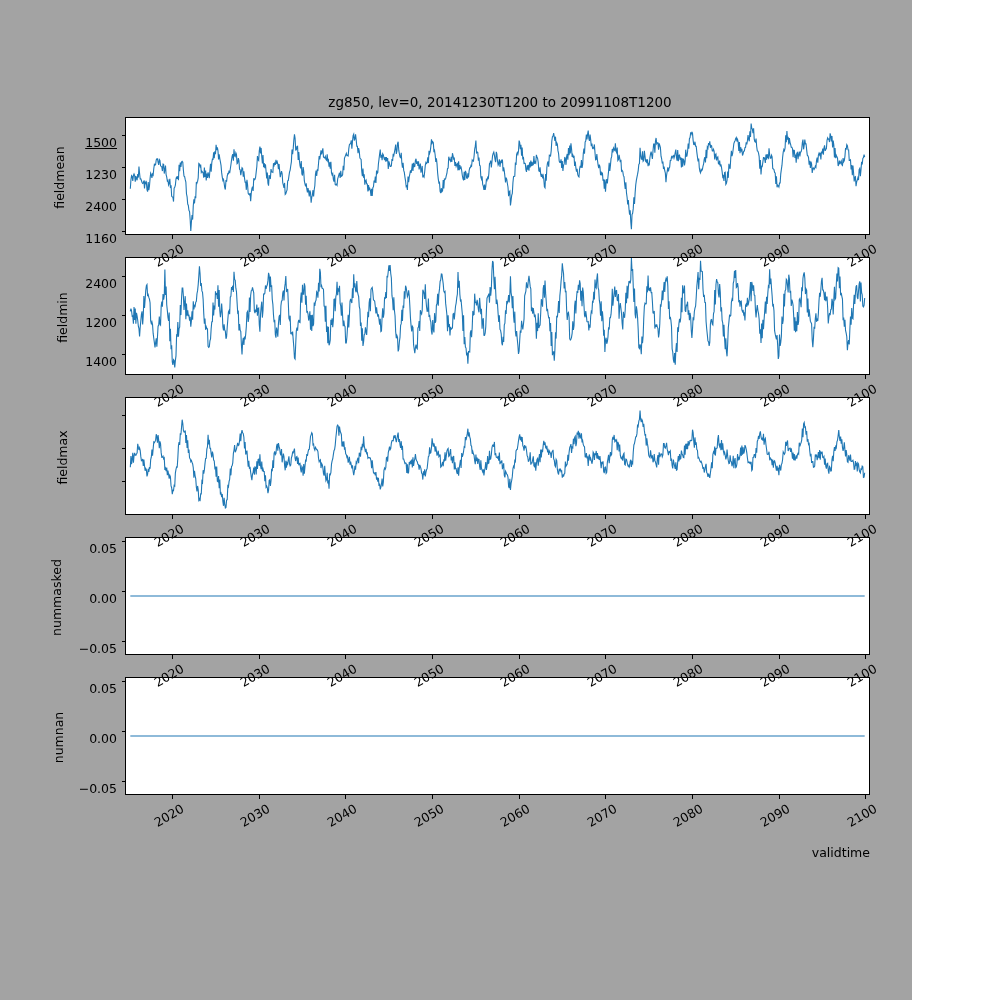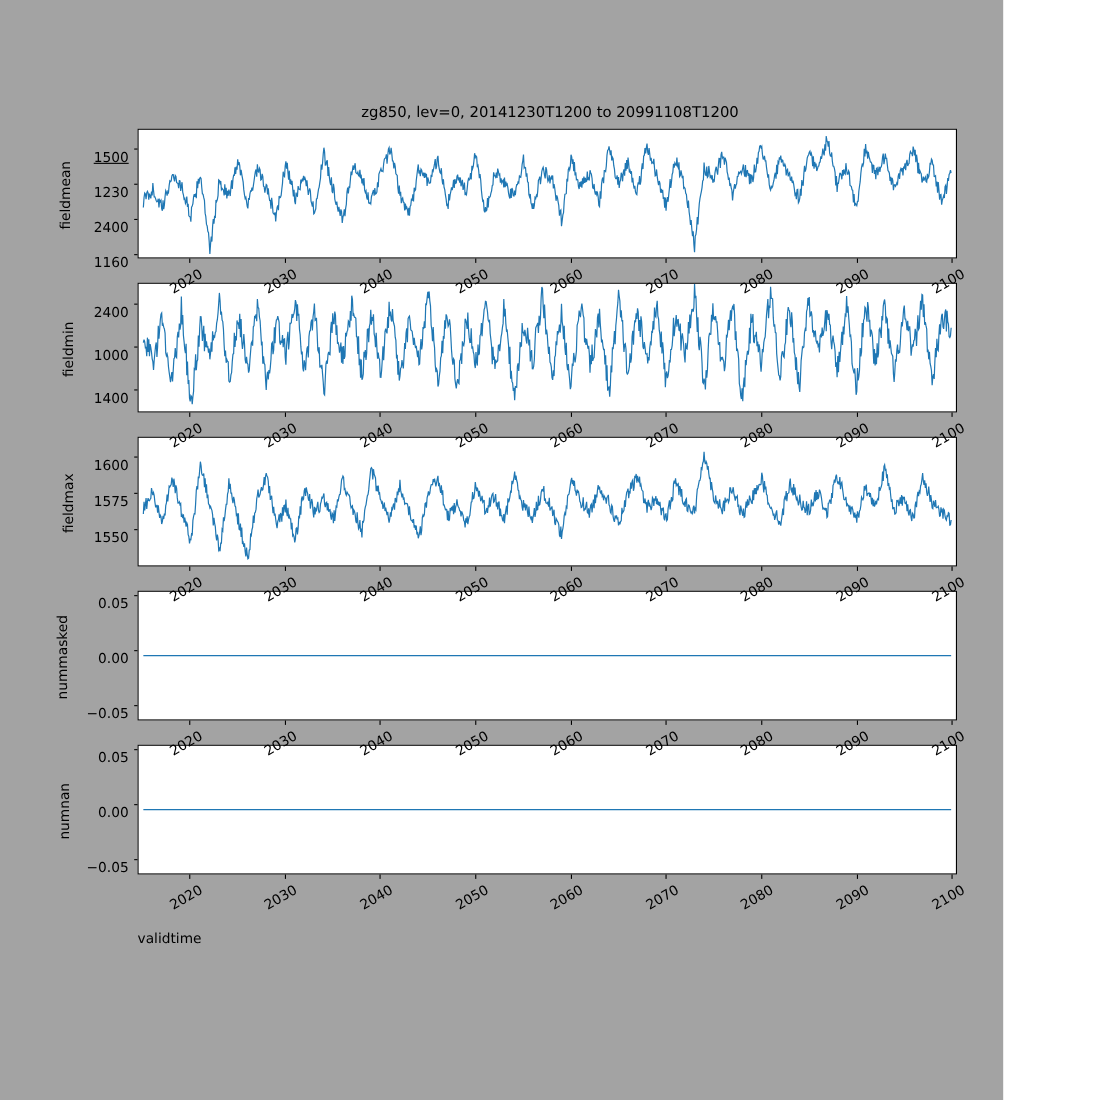--- a/index.html
+++ b/index.html
@@ -76,21 +76,21 @@
     font-size: 12.5px;
     color: #000000;
     white-space: nowrap;
     transform-origin: right top;
     transform: rotate(-30deg);
   }
   .xlabel {
     position: absolute;
     left: 125px;
     width: 745px;
-    text-align: left;
+    text-align: right;
     font-size: 12.5px;
     color: #000000;
   }
 </style>
 </head>
 <body>
 
 <div id="figure">
 
   <div class="fig-title">zg850, lev=0, 20141230T1200 to 20991108T1200</div>
@@ -108,34 +108,29 @@
   </div>
   <div class="ylabel" style="left:-1px; top:170px; width:120px;">fieldmean</div>
 
   <div class="panel" id="panel1" style="top:257px; height:118px;">
     <svg class="plotsvg" viewBox="0 0 745 118" preserveAspectRatio="none">
       <polyline id="line1" fill="none" stroke="#1f77b4" stroke-width="1.1" vector-effect="non-scaling-stroke" points="4.33,54.36 4.95,51.56 5.57,53.75 6.19,59.19 6.81,58.91 7.43,66.88 8.04,49.80 8.66,62.95 9.28,51.35 9.90,66.87 10.52,55.70 11.14,59.07 11.76,63.35 12.38,69.39 12.99,71.85 13.61,79.76 14.23,70.52 14.85,64.00 15.47,57.29 16.09,54.23 16.71,67.63 17.33,58.24 17.94,38.74 18.56,50.83 19.18,42.19 19.80,33.21 20.42,28.16 21.04,27.07 21.66,38.78 22.28,37.40 22.89,40.08 23.51,41.79 24.13,45.53 24.75,63.99 25.37,66.71 25.99,64.94 26.61,67.72 27.23,76.73 27.84,81.62 28.46,86.16 29.08,91.01 29.70,85.93 30.32,81.69 30.94,90.26 31.56,80.18 32.18,69.25 32.79,68.57 33.41,59.46 34.03,67.28 34.65,68.22 35.27,49.16 35.89,44.34 36.51,49.64 37.13,36.67 37.75,42.51 38.36,38.39 38.98,11.76 39.60,37.69 40.22,28.96 40.84,47.58 41.46,53.53 42.08,60.57 42.70,64.11 43.31,55.55 43.93,84.55 44.55,71.97 45.17,92.70 45.79,88.90 46.41,105.78 47.03,108.79 47.65,103.43 48.26,104.26 48.88,111.27 49.50,104.40 50.12,99.52 50.74,78.55 51.36,79.19 51.98,65.21 52.60,79.99 53.21,71.84 53.83,70.29 54.45,47.86 55.07,58.08 55.69,40.89 56.31,30.51 56.93,30.58 57.55,38.76 58.16,52.78 58.78,45.53 59.40,38.81 60.02,62.29 60.64,46.27 61.26,58.67 61.88,53.10 62.50,58.58 63.11,58.24 63.73,63.65 64.35,59.90 64.97,69.85 65.59,63.73 66.21,54.13 66.83,62.80 67.45,43.95 68.06,52.40 68.68,48.48 69.30,49.27 69.92,45.03 70.54,44.14 71.16,36.36 71.78,33.21 72.40,27.06 73.01,18.39 73.63,8.44 74.25,15.73 74.87,28.53 75.49,25.58 76.11,33.47 76.73,34.94 77.35,42.28 77.97,56.60 78.58,66.92 79.20,61.64 79.82,73.06 80.44,69.97 81.06,71.74 81.68,72.13 82.30,89.96 82.92,90.95 83.53,90.33 84.15,84.29 84.77,82.24 85.39,71.95 86.01,65.04 86.63,64.67 87.25,45.27 87.87,58.35 88.48,48.28 89.10,52.44 89.72,33.85 90.34,37.50 90.96,35.65 91.58,41.72 92.20,27.66 92.82,49.50 93.43,32.50 94.05,53.25 94.67,60.29 95.29,55.34 95.91,46.39 96.53,55.57 97.15,70.14 97.77,73.72 98.38,67.54 99.00,73.35 99.62,74.36 100.24,82.11 100.86,80.16 101.48,70.50 102.10,62.63 102.72,54.92 103.33,53.59 103.95,57.20 104.57,39.73 105.19,38.86 105.81,29.49 106.43,30.84 107.05,28.22 107.67,34.53 108.28,14.03 108.90,21.92 109.52,22.61 110.14,30.69 110.76,34.14 111.38,45.13 112.00,55.77 112.62,54.75 113.24,73.82 113.85,67.14 114.47,73.64 115.09,74.69 115.71,88.31 116.33,98.21 116.95,85.51 117.57,81.28 118.19,88.46 118.80,79.79 119.42,82.85 120.04,77.48 120.66,69.74 121.28,55.48 121.90,54.39 122.52,65.02 123.14,61.10 123.75,40.21 124.37,54.99 124.99,38.19 125.61,33.32 126.23,33.04 126.85,29.85 127.47,32.65 128.09,35.48 128.70,53.88 129.32,56.16 129.94,52.46 130.56,54.71 131.18,47.40 131.80,58.73 132.42,51.37 133.04,50.91 133.65,67.78 134.27,74.91 134.89,57.33 135.51,49.87 136.13,44.40 136.75,60.62 137.37,53.29 137.99,36.57 138.60,36.81 139.22,35.82 139.84,27.91 140.46,31.40 141.08,28.88 141.70,27.20 142.32,23.05 142.94,15.03 143.55,17.57 144.17,34.43 144.79,18.84 145.41,29.37 146.03,27.75 146.65,42.08 147.27,47.13 147.89,57.91 148.50,65.36 149.12,62.72 149.74,78.01 150.36,81.03 150.98,70.72 151.60,74.20 152.22,79.99 152.84,67.09 153.46,59.94 154.07,57.84 154.69,68.11 155.31,48.86 155.93,43.68 156.55,43.46 157.17,35.59 157.79,33.10 158.41,43.09 159.02,30.46 159.64,25.83 160.26,18.31 160.88,33.94 161.50,33.48 162.12,31.47 162.74,45.54 163.36,61.38 163.97,63.00 164.59,58.64 165.21,76.61 165.83,76.08 166.45,77.45 167.07,74.91 167.69,83.31 168.31,91.11 168.92,101.71 169.54,102.71 170.16,87.84 170.78,74.18 171.40,70.92 172.02,73.98 172.64,65.44 173.26,62.91 173.87,65.30 174.49,65.66 175.11,41.49 175.73,35.09 176.35,45.55 176.97,27.24 177.59,36.84 178.21,36.80 178.82,25.71 179.44,28.85 180.06,47.41 180.68,38.36 181.30,54.86 181.92,54.48 182.54,57.00 183.16,63.64 183.77,60.34 184.39,54.24 185.01,73.04 185.63,58.07 186.25,74.16 186.87,57.65 187.49,69.41 188.11,67.03 188.73,45.32 189.34,48.76 189.96,44.26 190.58,42.85 191.20,34.30 191.82,35.34 192.44,40.29 193.06,25.13 193.68,34.06 194.29,11.01 194.91,14.45 195.53,29.82 196.15,28.32 196.77,30.97 197.39,31.00 198.01,31.87 198.63,48.91 199.24,49.11 199.86,64.82 200.48,48.60 201.10,75.33 201.72,69.34 202.34,86.75 202.96,69.94 203.58,88.68 204.19,87.18 204.81,83.33 205.43,62.84 206.05,68.01 206.67,61.28 207.29,70.47 207.91,63.88 208.53,42.11 209.14,41.80 209.76,54.09 210.38,39.57 211.00,36.66 211.62,24.11 212.24,37.90 212.86,30.85 213.48,34.23 214.09,28.28 214.71,46.24 215.33,48.97 215.95,58.61 216.57,45.20 217.19,58.79 217.81,69.29 218.43,63.52 219.04,68.64 219.66,69.82 220.28,86.37 220.90,86.42 221.52,80.11 222.14,70.25 222.76,57.85 223.38,70.73 224.00,58.61 224.61,44.22 225.23,41.50 225.85,44.17 226.47,45.85 227.09,30.72 227.71,40.77 228.33,16.62 228.95,29.88 229.56,25.75 230.18,33.07 230.80,34.84 231.42,23.45 232.04,34.02 232.66,36.95 233.28,39.28 233.90,49.41 234.51,52.07 235.13,69.13 235.75,65.58 236.37,84.12 236.99,71.50 237.61,89.49 238.23,85.32 238.85,78.09 239.46,77.27 240.08,70.55 240.70,74.82 241.32,78.26 241.94,67.24 242.56,54.73 243.18,60.33 243.80,45.53 244.41,41.09 245.03,54.05 245.65,32.17 246.27,30.84 246.89,29.97 247.51,35.03 248.13,42.65 248.75,43.13 249.36,44.02 249.98,49.35 250.60,56.49 251.22,50.05 251.84,55.78 252.46,59.55 253.08,57.26 253.70,62.66 254.31,67.88 254.93,61.73 255.55,74.80 256.17,74.17 256.79,60.31 257.41,51.11 258.03,60.65 258.65,56.42 259.26,39.97 259.88,41.73 260.50,34.67 261.12,40.76 261.74,18.79 262.36,19.02 262.98,13.42 263.60,7.41 264.22,13.29 264.83,7.06 265.45,15.75 266.07,20.36 266.69,38.30 267.31,42.59 267.93,53.02 268.55,39.91 269.17,53.39 269.78,59.02 270.40,75.07 271.02,81.65 271.64,78.87 272.26,80.71 272.88,95.03 273.50,92.88 274.12,85.16 274.73,80.72 275.35,68.54 275.97,66.77 276.59,52.66 277.21,64.18 277.83,48.33 278.45,50.86 279.07,33.82 279.68,41.51 280.30,28.27 280.92,30.03 281.54,34.16 282.16,39.38 282.78,37.84 283.40,32.75 284.02,38.08 284.63,49.22 285.25,61.38 285.87,69.30 286.49,74.68 287.11,69.38 287.73,70.55 288.35,88.15 288.97,92.80 289.58,96.80 290.20,91.24 290.82,88.11 291.44,91.57 292.06,92.33 292.68,71.19 293.30,70.20 293.92,64.24 294.53,74.19 295.15,53.14 295.77,56.05 296.39,57.11 297.01,53.05 297.63,32.29 298.25,33.93 298.87,36.42 299.49,41.74 300.10,26.62 300.72,41.88 301.34,49.57 301.96,54.24 302.58,54.05 303.20,41.18 303.82,59.96 304.44,57.90 305.05,62.90 305.67,65.27 306.29,74.66 306.91,77.90 307.53,63.11 308.15,72.46 308.77,75.64 309.39,56.10 310.00,65.99 310.62,64.34 311.24,47.87 311.86,46.58 312.48,36.35 313.10,48.47 313.72,36.53 314.34,31.43 314.95,23.89 315.57,22.19 316.19,16.31 316.81,16.52 317.43,21.50 318.05,26.04 318.67,33.65 319.29,34.99 319.90,34.15 320.52,46.18 321.14,51.59 321.76,57.79 322.38,74.49 323.00,58.27 323.62,70.27 324.24,67.27 324.85,78.68 325.47,70.09 326.09,72.54 326.71,71.95 327.33,71.10 327.95,57.06 328.57,56.53 329.19,62.40 329.80,55.73 330.42,49.08 331.04,45.83 331.66,40.34 332.28,36.60 332.90,14.15 333.52,30.27 334.14,23.21 334.75,36.85 335.37,43.54 335.99,42.92 336.61,50.06 337.23,56.89 337.85,74.22 338.47,58.23 339.09,87.69 339.71,80.48 340.32,90.53 340.94,91.62 341.56,99.08 342.18,96.13 342.80,107.59 343.42,95.10 344.04,95.29 344.66,95.60 345.27,76.22 345.89,73.51 346.51,80.69 347.13,71.02 347.75,53.86 348.37,58.05 348.99,57.54 349.61,36.26 350.22,45.19 350.84,44.97 351.46,48.34 352.08,42.52 352.70,46.41 353.32,52.36 353.94,55.23 354.56,40.59 355.17,48.80 355.79,57.10 356.41,51.60 357.03,71.90 357.65,63.72 358.27,61.25 358.89,78.55 359.51,78.62 360.12,76.35 360.74,70.04 361.36,53.63 361.98,40.86 362.60,39.32 363.22,38.20 363.84,36.16 364.46,45.46 365.07,29.51 365.69,38.43 366.31,31.45 366.93,12.99 367.55,2.98 368.17,4.56 368.79,20.39 369.41,31.79 370.02,19.14 370.64,32.83 371.26,46.87 371.88,42.27 372.50,46.88 373.12,56.77 373.74,64.96 374.36,58.33 374.98,72.47 375.59,73.59 376.21,77.12 376.83,86.68 377.45,88.81 378.07,80.07 378.69,85.34 379.31,67.89 379.93,66.28 380.54,53.13 381.16,56.83 381.78,43.75 382.40,45.74 383.02,43.86 383.64,37.60 384.26,45.29 384.88,36.90 385.49,18.55 386.11,35.20 386.73,39.22 387.35,51.17 387.97,38.74 388.59,59.02 389.21,65.84 389.83,54.58 390.44,74.74 391.06,79.84 391.68,74.28 392.30,82.31 392.92,88.77 393.54,97.50 394.16,94.83 394.78,83.47 395.39,73.81 396.01,76.06 396.63,63.94 397.25,68.62 397.87,72.71 398.49,67.56 399.11,61.89 399.73,38.41 400.34,36.11 400.96,33.62 401.58,24.77 402.20,29.48 402.82,30.09 403.44,22.79 404.06,18.20 404.68,23.35 405.29,29.16 405.91,31.48 406.53,54.16 407.15,50.08 407.77,56.58 408.39,50.97 409.01,55.69 409.63,60.10 410.25,57.40 410.86,64.66 411.48,82.15 412.10,65.86 412.72,74.36 413.34,56.17 413.96,71.29 414.58,68.95 415.20,68.18 415.81,56.27 416.43,41.89 417.05,44.89 417.67,49.62 418.29,31.18 418.91,27.55 419.53,40.30 420.15,23.00 420.76,35.74 421.38,44.24 422.00,54.14 422.62,51.62 423.24,57.40 423.86,60.86 424.48,60.76 425.10,74.60 425.71,66.01 426.33,89.57 426.95,75.27 427.57,98.91 428.19,95.74 428.81,95.45 429.43,104.52 430.05,93.73 430.66,75.63 431.28,81.96 431.90,58.75 432.52,60.38 433.14,53.95 433.76,43.71 434.38,55.98 435.00,38.52 435.61,32.29 436.23,23.78 436.85,17.69 437.47,5.47 438.09,11.48 438.71,15.87 439.33,31.03 439.95,24.40 440.56,34.73 441.18,33.40 441.80,52.12 442.42,63.07 443.04,56.10 443.66,55.35 444.28,60.53 444.90,82.06 445.51,83.49 446.13,82.73 446.75,80.40 447.37,76.47 447.99,64.31 448.61,73.04 449.23,68.77 449.85,48.70 450.47,43.42 451.08,56.38 451.70,40.88 452.32,33.70 452.94,35.55 453.56,27.30 454.18,32.51 454.80,22.74 455.42,26.11 456.03,43.52 456.65,33.46 457.27,49.17 457.89,30.11 458.51,34.70 459.13,46.56 459.75,58.37 460.37,60.24 460.98,53.95 461.60,58.50 462.22,64.80 462.84,65.02 463.46,64.66 464.08,73.62 464.70,67.79 465.32,70.88 465.93,59.44 466.55,54.40 467.17,55.53 467.79,44.23 468.41,44.73 469.03,34.48 469.65,42.19 470.27,21.92 470.88,29.52 471.50,30.67 472.12,20.80 472.74,15.70 473.36,30.03 473.98,32.37 474.60,42.91 475.22,47.19 475.83,58.69 476.45,44.11 477.07,64.39 477.69,54.14 478.31,61.65 478.93,78.95 479.55,73.09 480.17,95.69 480.78,83.54 481.40,81.07 482.02,87.24 482.64,85.11 483.26,80.21 483.88,70.45 484.50,72.75 485.12,60.82 485.74,60.79 486.35,57.16 486.97,48.70 487.59,31.31 488.21,48.53 488.83,41.21 489.45,35.76 490.07,28.94 490.69,39.69 491.30,33.45 491.92,33.13 492.54,42.88 493.16,43.35 493.78,36.70 494.40,61.75 495.02,49.67 495.64,45.88 496.25,51.05 496.87,56.77 497.49,66.49 498.11,72.68 498.73,54.69 499.35,59.83 499.97,60.26 500.59,52.37 501.20,35.26 501.82,45.93 502.44,28.31 503.06,41.17 503.68,29.92 504.30,23.79 504.92,23.67 505.54,25.84 506.15,21.88 506.77,0.00 507.39,13.15 508.01,11.11 508.63,29.32 509.25,44.61 509.87,30.98 510.49,57.12 511.10,61.35 511.72,49.08 512.34,53.32 512.96,60.62 513.58,72.91 514.20,91.01 514.82,92.01 515.44,87.76 516.05,90.41 516.67,97.78 517.29,79.85 517.91,86.79 518.53,79.38 519.15,61.63 519.77,49.11 520.39,46.09 521.00,46.80 521.62,46.65 522.24,28.72 522.86,34.94 523.48,17.90 524.10,33.09 524.72,30.35 525.34,33.64 525.96,29.79 526.57,35.30 527.19,35.20 527.81,44.17 528.43,55.86 529.05,56.22 529.67,53.86 530.29,71.82 530.91,67.74 531.52,70.15 532.14,67.50 532.76,70.34 533.38,71.71 534.00,80.74 534.62,76.53 535.24,66.26 535.86,48.08 536.47,48.84 537.09,43.28 537.71,33.18 538.33,42.85 538.95,32.25 539.57,24.52 540.19,34.47 540.81,23.83 541.42,21.19 542.04,22.81 542.66,18.64 543.28,28.59 543.90,51.85 544.52,44.01 545.14,62.19 545.76,59.86 546.37,63.46 546.99,69.86 547.61,92.42 548.23,95.79 548.85,103.47 549.47,106.56 550.09,96.60 550.71,108.52 551.32,94.02 551.94,86.64 552.56,95.70 553.18,70.54 553.80,75.17 554.42,66.74 555.04,61.96 555.66,65.52 556.27,60.54 556.89,40.56 557.51,55.22 558.13,27.64 558.75,35.98 559.37,34.30 559.99,27.96 560.61,53.37 561.23,54.83 561.84,48.03 562.46,48.31 563.08,44.42 563.70,57.66 564.32,53.31 564.94,63.30 565.56,55.88 566.18,60.11 566.79,73.80 567.41,81.40 568.03,72.21 568.65,60.24 569.27,63.35 569.89,54.40 570.51,51.01 571.13,49.08 571.74,40.18 572.36,28.82 572.98,22.00 573.60,14.16 574.22,31.83 574.84,20.20 575.46,22.34 576.08,2.82 576.69,13.46 577.31,13.46 577.93,13.85 578.55,31.54 579.17,39.61 579.79,37.54 580.41,45.11 581.03,45.41 581.64,64.54 582.26,71.92 582.88,77.94 583.50,84.45 584.12,85.16 584.74,89.31 585.36,85.63 585.98,67.12 586.59,62.97 587.21,62.67 587.83,67.07 588.45,68.03 589.07,56.75 589.69,54.30 590.31,32.54 590.93,47.36 591.54,27.20 592.16,21.50 592.78,24.20 593.40,25.17 594.02,36.32 594.64,40.18 595.26,26.40 595.88,34.76 596.50,54.35 597.11,50.19 597.73,63.56 598.35,66.06 598.97,79.79 599.59,67.87 600.21,82.57 600.83,92.90 601.45,81.58 602.06,95.32 602.68,100.04 603.30,87.31 603.92,71.00 604.54,65.02 605.16,58.36 605.78,59.09 606.40,58.40 607.01,45.02 607.63,41.94 608.25,43.74 608.87,25.73 609.49,23.31 610.11,13.06 610.73,20.19 611.35,12.25 611.96,29.94 612.58,29.14 613.20,25.55 613.82,30.17 614.44,45.03 615.06,42.78 615.68,49.46 616.30,44.11 616.91,43.81 617.53,52.88 618.15,54.54 618.77,52.72 619.39,57.60 620.01,56.33 620.63,63.45 621.25,47.96 621.86,46.88 622.48,49.64 623.10,40.40 623.72,48.15 624.34,45.34 624.96,41.60 625.58,33.86 626.20,24.48 626.81,43.92 627.43,24.35 628.05,27.64 628.67,33.39 629.29,27.80 629.91,37.61 630.53,38.13 631.15,53.16 631.76,60.57 632.38,52.39 633.00,47.82 633.62,53.52 634.24,56.53 634.86,62.29 635.48,76.93 636.10,72.54 636.72,86.35 637.33,66.71 637.95,81.68 638.57,62.77 639.19,72.32 639.81,62.60 640.43,54.04 641.05,44.29 641.67,56.61 642.28,39.42 642.90,46.85 643.52,36.12 644.14,28.50 644.76,29.47 645.38,11.35 646.00,26.70 646.62,20.82 647.23,30.20 647.85,38.09 648.47,48.39 649.09,47.69 649.71,53.66 650.33,73.90 650.95,77.45 651.57,80.35 652.18,82.84 652.80,78.28 653.42,88.65 654.04,102.66 654.66,99.58 655.28,77.94 655.90,89.38 656.52,85.80 657.13,79.65 657.75,59.48 658.37,67.07 658.99,63.02 659.61,36.36 660.23,49.41 660.85,33.51 661.47,32.27 662.08,21.60 662.70,22.53 663.32,28.36 663.94,35.10 664.56,16.94 665.18,21.27 665.80,35.33 666.42,33.30 667.03,48.88 667.65,42.34 668.27,44.57 668.89,48.08 669.51,59.38 670.13,73.95 670.75,60.24 671.37,75.52 671.99,64.27 672.60,74.42 673.22,55.06 673.84,68.09 674.46,64.42 675.08,42.33 675.70,41.22 676.32,44.70 676.94,50.16 677.55,29.70 678.17,33.83 678.79,20.63 679.41,16.70 680.03,14.53 680.65,20.67 681.27,36.71 681.89,31.49 682.50,32.74 683.12,55.52 683.74,41.29 684.36,59.75 684.98,52.15 685.60,58.12 686.22,64.22 686.84,65.61 687.45,66.92 688.07,83.28 688.69,90.71 689.31,81.50 689.93,69.88 690.55,72.02 691.17,61.50 691.79,56.26 692.40,64.88 693.02,62.57 693.64,63.98 694.26,56.02 694.88,43.42 695.50,35.39 696.12,39.46 696.74,31.84 697.35,23.38 697.97,20.17 698.59,32.49 699.21,32.60 699.83,36.08 700.45,43.02 701.07,34.28 701.69,43.89 702.30,39.73 702.92,39.74 703.54,50.57 704.16,66.57 704.78,60.16 705.40,56.04 706.02,58.16 706.64,52.50 707.25,52.00 707.87,41.56 708.49,44.80 709.11,57.55 709.73,41.67 710.35,29.16 710.97,42.12 711.59,40.90 712.21,26.75 712.82,15.81 713.44,23.86 714.06,9.87 714.68,10.41 715.30,30.80 715.92,18.89 716.54,37.94 717.16,35.42 717.77,38.98 718.39,41.76 719.01,63.21 719.63,60.69 720.25,69.84 720.87,62.82 721.49,73.67 722.11,76.35 722.72,80.14 723.34,93.74 723.96,86.04 724.58,83.58 725.20,88.03 725.82,72.22 726.44,59.44 727.06,67.97 727.67,50.88 728.29,61.05 728.91,61.87 729.53,47.21 730.15,37.54 730.77,46.82 731.39,36.18 732.01,29.19 732.62,27.63 733.24,39.78 733.86,41.66 734.48,33.52 735.10,26.41 735.72,23.67 736.34,44.13 736.96,24.95 737.57,34.92 738.19,37.37 738.81,48.82 739.43,49.68 740.05,48.09 740.67,40.62"></polyline>
     </svg>
   </div>
   <div class="ytickwrap" style="top:250px; height:132px;">
     <div class="ytick" style="top:26px;">2400</div>
-    <div class="ytick" style="top:65px;">1000</div>
+    <div class="ytick" style="top:65px;">1200</div>
     <div class="ytick" style="top:104px;">1400</div>
   </div>
   <div class="ylabel" style="left:2px; top:310px; width:120px;">fieldmin</div>
 
   <div class="panel" id="panel2" style="top:397px; height:118px;">
     <svg class="plotsvg" viewBox="0 0 745 118" preserveAspectRatio="none">
       <polyline id="line2" fill="none" stroke="#1f77b4" stroke-width="1.1" vector-effect="non-scaling-stroke" points="4.33,70.39 4.95,59.14 5.57,67.24 6.19,62.15 6.81,55.66 7.43,65.86 8.04,59.03 8.66,55.81 9.28,58.05 9.90,58.24 10.52,56.86 11.14,55.89 11.76,46.56 12.38,50.05 12.99,52.90 13.61,50.70 14.23,53.34 14.85,59.39 15.47,63.82 16.09,63.70 16.71,62.02 17.33,69.22 17.94,62.49 18.56,68.72 19.18,74.03 19.80,71.63 20.42,72.86 21.04,79.76 21.66,77.50 22.28,72.09 22.89,75.12 23.51,70.19 24.13,71.93 24.75,62.77 25.37,60.22 25.99,52.53 26.61,58.78 27.23,51.59 27.84,44.74 28.46,45.43 29.08,44.25 29.70,43.13 30.32,36.86 30.94,39.54 31.56,45.37 32.18,37.80 32.79,43.07 33.41,51.16 34.03,44.02 34.65,46.68 35.27,55.59 35.89,60.38 36.51,60.30 37.13,59.22 37.75,61.85 38.36,60.92 38.98,73.13 39.60,71.47 40.22,74.34 40.84,70.83 41.46,78.57 42.08,73.80 42.70,77.78 43.31,82.07 43.93,78.60 44.55,80.30 45.17,89.50 45.79,91.24 46.41,97.76 47.03,93.91 47.65,94.16 48.26,88.94 48.88,89.58 49.50,76.37 50.12,72.64 50.74,70.15 51.36,70.33 51.98,60.87 52.60,48.46 53.21,44.73 53.83,47.76 54.45,35.79 55.07,37.46 55.69,29.78 56.31,22.09 56.93,25.75 57.55,33.02 58.16,34.58 58.78,34.74 59.40,33.09 60.02,45.74 60.64,37.54 61.26,50.76 61.88,42.98 62.50,55.89 63.11,52.37 63.73,61.16 64.35,61.76 64.97,64.77 65.59,63.47 66.21,65.48 66.83,67.06 67.45,70.98 68.06,81.14 68.68,74.10 69.30,79.11 69.92,82.05 70.54,90.64 71.16,94.94 71.78,89.48 72.40,93.10 73.01,103.79 73.63,102.49 74.25,104.97 74.87,97.44 75.49,97.46 76.11,84.68 76.73,85.94 77.35,73.46 77.97,77.06 78.58,73.06 79.20,66.71 79.82,61.54 80.44,61.42 81.06,52.09 81.68,49.82 82.30,37.40 82.92,47.22 83.53,42.54 84.15,51.17 84.77,51.20 85.39,56.69 86.01,60.46 86.63,54.59 87.25,57.37 87.87,63.02 88.48,63.97 89.10,71.19 89.72,69.83 90.34,80.14 90.96,69.78 91.58,84.56 92.20,85.06 92.82,79.35 93.43,91.80 94.05,83.00 94.67,98.20 95.29,96.91 95.91,100.96 96.53,97.60 97.15,105.40 97.77,109.66 98.38,101.60 99.00,107.74 99.62,111.84 100.24,111.30 100.86,103.87 101.48,103.39 102.10,89.47 102.72,90.42 103.33,85.01 103.95,82.59 104.57,71.86 105.19,78.66 105.81,69.62 106.43,68.91 107.05,65.99 107.67,56.33 108.28,53.15 108.90,47.94 109.52,55.20 110.14,53.75 110.76,52.03 111.38,48.34 112.00,45.67 112.62,48.42 113.24,47.89 113.85,43.51 114.47,36.21 115.09,43.88 115.71,35.63 116.33,32.72 116.95,35.42 117.57,36.26 118.19,39.95 118.80,51.34 119.42,44.69 120.04,57.47 120.66,55.03 121.28,53.57 121.90,62.37 122.52,69.82 123.14,63.91 123.75,71.99 124.37,70.05 124.99,75.49 125.61,80.05 126.23,83.58 126.85,77.37 127.47,75.59 128.09,70.66 128.70,78.11 129.32,70.08 129.94,70.49 130.56,77.67 131.18,64.32 131.80,72.13 132.42,62.65 133.04,62.29 133.65,69.14 134.27,57.17 134.89,68.73 135.51,72.39 136.13,64.70 136.75,74.53 137.37,72.22 137.99,74.73 138.60,74.80 139.22,84.70 139.84,78.68 140.46,90.60 141.08,89.53 141.70,91.33 142.32,96.81 142.94,93.72 143.55,83.80 144.17,83.20 144.79,89.43 145.41,84.05 146.03,72.10 146.65,74.54 147.27,63.26 147.89,71.21 148.50,56.40 149.12,54.23 149.74,57.62 150.36,56.63 150.98,49.06 151.60,46.63 152.22,53.69 152.84,45.75 153.46,49.29 154.07,51.41 154.69,56.67 155.31,58.35 155.93,51.92 156.55,65.43 157.17,61.24 157.79,56.57 158.41,59.74 159.02,68.58 159.64,73.58 160.26,63.75 160.88,70.93 161.50,65.86 162.12,67.06 162.74,62.97 163.36,59.23 163.97,67.06 164.59,69.01 165.21,68.26 165.83,60.96 166.45,59.00 167.07,55.10 167.69,55.67 168.31,53.65 168.92,51.50 169.54,61.31 170.16,64.10 170.78,60.13 171.40,59.58 172.02,67.20 172.64,60.46 173.26,68.45 173.87,66.77 174.49,66.52 175.11,72.48 175.73,75.76 176.35,69.54 176.97,70.75 177.59,79.00 178.21,67.06 178.82,76.92 179.44,69.91 180.06,63.35 180.68,63.92 181.30,56.97 181.92,58.92 182.54,54.84 183.16,52.38 183.77,52.20 184.39,46.02 185.01,38.98 185.63,37.48 186.25,35.32 186.87,36.41 187.49,47.63 188.11,47.02 188.73,51.59 189.34,53.08 189.96,50.08 190.58,51.25 191.20,52.73 191.82,52.75 192.44,54.47 193.06,61.46 193.68,64.88 194.29,63.63 194.91,62.86 195.53,71.28 196.15,66.70 196.77,67.91 197.39,70.83 198.01,76.97 198.63,78.94 199.24,68.94 199.86,78.11 200.48,84.21 201.10,82.92 201.72,75.99 202.34,86.98 202.96,83.82 203.58,92.22 204.19,77.58 204.81,78.09 205.43,76.04 206.05,67.31 206.67,63.87 207.29,62.01 207.91,57.62 208.53,53.55 209.14,52.46 209.76,48.18 210.38,40.62 211.00,35.03 211.62,28.59 212.24,27.56 212.86,28.73 213.48,38.42 214.09,29.04 214.71,33.59 215.33,35.36 215.95,37.11 216.57,49.36 217.19,44.30 217.81,49.54 218.43,44.14 219.04,51.71 219.66,51.00 220.28,56.75 220.90,57.67 221.52,60.37 222.14,59.41 222.76,65.69 223.38,63.23 224.00,59.76 224.61,67.75 225.23,64.65 225.85,68.10 226.47,71.56 227.09,68.49 227.71,74.48 228.33,78.54 228.95,74.65 229.56,68.93 230.18,72.89 230.80,65.14 231.42,66.20 232.04,62.40 232.66,60.81 233.28,66.40 233.90,55.61 234.51,57.17 235.13,59.74 235.75,49.74 236.37,53.13 236.99,46.72 237.61,50.23 238.23,38.82 238.85,48.41 239.46,51.46 240.08,55.09 240.70,51.68 241.32,56.53 241.94,55.88 242.56,61.23 243.18,60.51 243.80,60.91 244.41,60.74 245.03,61.08 245.65,64.28 246.27,71.48 246.89,63.42 247.51,70.28 248.13,75.87 248.75,76.72 249.36,76.27 249.98,78.74 250.60,75.25 251.22,83.07 251.84,80.76 252.46,85.10 253.08,81.20 253.70,89.45 254.31,86.99 254.93,92.91 255.55,90.54 256.17,87.65 256.79,81.91 257.41,89.97 258.03,85.67 258.65,73.64 259.26,71.29 259.88,72.57 260.50,70.80 261.12,60.84 261.74,60.30 262.36,64.66 262.98,55.48 263.60,52.82 264.22,49.42 264.83,52.60 265.45,51.43 266.07,45.99 266.69,43.48 267.31,43.23 267.93,43.45 268.55,38.17 269.17,40.94 269.78,37.70 270.40,41.49 271.02,44.96 271.64,41.49 272.26,37.94 272.88,35.24 273.50,44.79 274.12,41.66 274.73,47.52 275.35,50.85 275.97,43.91 276.59,52.75 277.21,48.56 277.83,62.09 278.45,62.10 279.07,64.18 279.68,66.56 280.30,66.03 280.92,66.47 281.54,76.31 282.16,67.53 282.78,76.84 283.40,75.39 284.02,65.04 284.63,66.53 285.25,63.82 285.87,67.42 286.49,62.59 287.11,70.55 287.73,60.30 288.35,69.15 288.97,64.44 289.58,61.85 290.20,57.01 290.82,62.13 291.44,63.78 292.06,64.83 292.68,67.52 293.30,67.71 293.92,72.82 294.53,68.00 295.15,69.88 295.77,71.83 296.39,76.43 297.01,77.27 297.63,82.99 298.25,74.46 298.87,78.43 299.49,72.55 300.10,79.85 300.72,75.61 301.34,73.02 301.96,71.63 302.58,65.59 303.20,59.50 303.82,59.07 304.44,50.21 305.05,56.20 305.67,55.74 306.29,50.57 306.91,40.92 307.53,45.69 308.15,49.38 308.77,46.17 309.39,49.12 310.00,54.52 310.62,49.14 311.24,53.56 311.86,58.65 312.48,56.80 313.10,53.59 313.72,59.67 314.34,58.80 314.95,57.47 315.57,70.35 316.19,69.72 316.81,67.45 317.43,64.92 318.05,69.49 318.67,63.17 319.29,63.72 319.90,55.31 320.52,63.78 321.14,58.98 321.76,54.16 322.38,52.19 323.00,51.36 323.62,59.52 324.24,58.80 324.85,55.21 325.47,52.02 326.09,63.57 326.71,59.60 327.33,66.35 327.95,60.37 328.57,58.96 329.19,72.60 329.80,65.43 330.42,71.90 331.04,71.87 331.66,75.63 332.28,77.28 332.90,70.58 333.52,78.96 334.14,71.30 334.75,67.11 335.37,62.80 335.99,71.16 336.61,56.02 337.23,59.73 337.85,57.89 338.47,54.37 339.09,49.57 339.71,50.08 340.32,39.78 340.94,42.84 341.56,39.79 342.18,36.28 342.80,31.21 343.42,39.00 344.04,34.89 344.66,39.50 345.27,41.56 345.89,48.24 346.51,48.96 347.13,56.77 347.75,54.45 348.37,57.01 348.99,58.18 349.61,63.80 350.22,67.36 350.84,57.55 351.46,64.35 352.08,60.58 352.70,67.11 353.32,62.18 353.94,62.38 354.56,69.53 355.17,73.24 355.79,63.46 356.41,71.50 357.03,73.31 357.65,75.07 358.27,72.65 358.89,78.74 359.51,73.68 360.12,70.97 360.74,65.07 361.36,73.10 361.98,69.00 362.60,59.16 363.22,66.63 363.84,66.18 364.46,53.59 365.07,62.30 365.69,61.88 366.31,57.73 366.93,50.68 367.55,48.03 368.17,47.82 368.79,49.76 369.41,44.66 370.02,58.21 370.64,55.92 371.26,60.20 371.88,60.41 372.50,61.00 373.12,58.98 373.74,63.63 374.36,55.44 374.98,67.25 375.59,65.01 376.21,65.43 376.83,63.40 377.45,72.37 378.07,69.47 378.69,66.51 379.31,78.74 379.93,80.69 380.54,74.46 381.16,75.71 381.78,77.40 382.40,78.07 383.02,80.48 383.64,90.13 384.26,91.66 384.88,82.10 385.49,93.47 386.11,86.97 386.73,83.91 387.35,79.76 387.97,72.01 388.59,69.43 389.21,70.74 389.83,63.63 390.44,64.61 391.06,53.85 391.68,52.59 392.30,52.20 392.92,48.31 393.54,43.46 394.16,39.45 394.78,37.02 395.39,42.90 396.01,39.18 396.63,44.47 397.25,39.73 397.87,48.50 398.49,49.78 399.11,53.60 399.73,47.88 400.34,50.20 400.96,49.61 401.58,53.15 402.20,58.71 402.82,60.04 403.44,64.43 404.06,64.05 404.68,61.50 405.29,55.12 405.91,67.79 406.53,65.73 407.15,65.96 407.77,62.78 408.39,59.23 409.01,68.95 409.63,69.74 410.25,65.30 410.86,73.98 411.48,67.01 412.10,62.39 412.72,61.40 413.34,68.92 413.96,62.35 414.58,57.06 415.20,65.21 415.81,52.42 416.43,60.51 417.05,52.49 417.67,55.12 418.29,48.42 418.91,43.66 419.53,47.83 420.15,45.05 420.76,50.42 421.38,51.34 422.00,48.56 422.62,54.12 423.24,52.92 423.86,57.79 424.48,54.00 425.10,55.22 425.71,56.11 426.33,60.93 426.95,55.11 427.57,54.33 428.19,52.77 428.81,61.91 429.43,63.24 430.05,68.75 430.66,69.89 431.28,62.36 431.90,63.63 432.52,72.65 433.14,76.09 433.76,77.77 434.38,71.92 435.00,74.47 435.61,71.82 436.23,74.90 436.85,74.23 437.47,81.06 438.09,77.81 438.71,80.08 439.33,77.43 439.95,76.65 440.56,64.75 441.18,69.27 441.80,68.29 442.42,67.12 443.04,57.82 443.66,63.88 444.28,55.25 444.90,50.43 445.51,49.19 446.13,46.92 446.75,55.93 447.37,49.96 447.99,50.61 448.61,41.37 449.23,47.08 449.85,40.11 450.47,38.92 451.08,48.97 451.70,45.98 452.32,35.08 452.94,37.25 453.56,33.44 454.18,41.45 454.80,35.23 455.42,39.44 456.03,40.49 456.65,35.95 457.27,45.13 457.89,43.43 458.51,47.52 459.13,48.92 459.75,49.52 460.37,59.82 460.98,60.02 461.60,56.10 462.22,60.68 462.84,60.19 463.46,69.22 464.08,59.81 464.70,57.41 465.32,63.59 465.93,61.40 466.55,63.63 467.17,66.89 467.79,64.07 468.41,55.14 469.03,56.43 469.65,63.01 470.27,56.15 470.88,58.07 471.50,53.84 472.12,61.50 472.74,56.10 473.36,62.04 473.98,60.08 474.60,62.89 475.22,59.12 475.83,65.43 476.45,71.49 477.07,65.01 477.69,67.37 478.31,64.44 478.93,74.60 479.55,76.38 480.17,70.57 480.78,70.31 481.40,76.73 482.02,75.72 482.64,65.44 483.26,61.97 483.88,57.77 484.50,66.24 485.12,59.75 485.74,54.92 486.35,58.33 486.97,57.25 487.59,42.50 488.21,39.55 488.83,42.38 489.45,37.57 490.07,44.04 490.69,42.72 491.30,43.97 491.92,42.87 492.54,53.08 493.16,44.63 493.78,46.35 494.40,54.39 495.02,47.45 495.64,58.16 496.25,61.00 496.87,61.75 497.49,60.09 498.11,63.83 498.73,57.15 499.35,56.21 499.97,67.36 500.59,68.08 501.20,62.10 501.82,62.46 502.44,65.13 503.06,68.30 503.68,69.63 504.30,68.47 504.92,69.86 505.54,64.48 506.15,62.77 506.77,70.04 507.39,65.19 508.01,66.45 508.63,54.97 509.25,47.78 509.87,46.14 510.49,42.84 511.10,39.55 511.72,39.30 512.34,36.26 512.96,27.02 513.58,28.56 514.20,23.52 514.82,21.69 515.44,12.84 516.05,21.83 516.67,24.43 517.29,21.90 517.91,23.43 518.53,29.40 519.15,26.15 519.77,33.23 520.39,37.67 521.00,37.44 521.62,48.41 522.24,40.99 522.86,46.70 523.48,50.21 524.10,58.15 524.72,59.63 525.34,60.51 525.96,53.31 526.57,58.28 527.19,61.31 527.81,58.33 528.43,65.37 529.05,63.38 529.67,56.94 530.29,63.96 530.91,65.12 531.52,67.73 532.14,70.56 532.76,61.85 533.38,58.14 534.00,67.98 534.62,55.26 535.24,59.95 535.86,58.32 536.47,56.84 537.09,56.91 537.71,59.78 538.33,57.93 538.95,46.24 539.57,46.26 540.19,50.47 540.81,51.12 541.42,48.79 542.04,45.69 542.66,52.15 543.28,54.73 543.90,58.10 544.52,54.52 545.14,55.18 545.76,53.92 546.37,64.00 546.99,61.65 547.61,68.92 548.23,71.61 548.85,62.60 549.47,66.13 550.09,69.31 550.71,72.15 551.32,65.38 551.94,73.42 552.56,72.88 553.18,64.99 553.80,58.95 554.42,64.55 555.04,56.93 555.66,62.10 556.27,61.64 556.89,53.49 557.51,56.62 558.13,57.96 558.75,60.40 559.37,60.64 559.99,48.44 560.61,57.65 561.23,46.59 561.84,52.04 562.46,46.47 563.08,52.10 563.70,43.79 564.32,48.52 564.94,46.08 565.56,43.20 566.18,43.14 566.79,43.37 567.41,42.85 568.03,32.26 568.65,35.22 569.27,43.83 569.89,50.48 570.51,40.09 571.13,47.68 571.74,44.99 572.36,52.43 572.98,53.10 573.60,60.98 574.22,60.49 574.84,62.13 575.46,64.21 576.08,65.21 576.69,64.47 577.31,66.19 577.93,68.45 578.55,72.10 579.17,70.14 579.79,75.85 580.41,73.50 581.03,69.47 581.64,67.05 582.26,75.82 582.88,76.67 583.50,80.34 584.12,77.01 584.74,79.07 585.36,81.27 585.98,76.13 586.59,71.29 587.21,65.50 587.83,71.46 588.45,57.45 589.07,54.78 589.69,56.17 590.31,49.26 590.93,58.58 591.54,51.56 592.16,51.21 592.78,50.72 593.40,41.48 594.02,37.73 594.64,47.70 595.26,49.43 595.88,46.03 596.50,53.22 597.11,42.81 597.73,52.53 598.35,46.08 598.97,53.82 599.59,56.96 600.21,55.09 600.83,58.40 601.45,62.54 602.06,60.00 602.68,52.38 603.30,59.14 603.92,63.84 604.54,66.73 605.16,66.35 605.78,58.36 606.40,64.26 607.01,64.77 607.63,69.44 608.25,66.69 608.87,58.77 609.49,71.49 610.11,63.77 610.73,61.10 611.35,70.82 611.96,70.24 612.58,66.87 613.20,57.00 613.82,63.39 614.44,60.84 615.06,61.98 615.68,57.90 616.30,50.48 616.91,58.93 617.53,48.35 618.15,57.59 618.77,50.26 619.39,56.63 620.01,54.52 620.63,47.94 621.25,49.56 621.86,52.01 622.48,55.75 623.10,61.01 623.72,65.63 624.34,65.15 624.96,66.13 625.58,65.25 626.20,66.53 626.81,64.93 627.43,73.71 628.05,72.73 628.67,60.51 629.29,60.31 629.91,57.52 630.53,57.50 631.15,61.12 631.76,50.98 632.38,55.60 633.00,43.97 633.62,42.63 634.24,38.54 634.86,41.55 635.48,35.87 636.10,34.01 636.72,39.66 637.33,41.87 637.95,41.07 638.57,43.29 639.19,36.35 639.81,47.49 640.43,42.15 641.05,41.00 641.67,47.29 642.28,51.88 642.90,57.01 643.52,57.27 644.14,56.99 644.76,54.67 645.38,62.27 646.00,61.10 646.62,62.85 647.23,62.50 647.85,68.40 648.47,62.57 649.09,70.94 649.71,64.52 650.33,63.91 650.95,66.30 651.57,70.35 652.18,73.82 652.80,69.10 653.42,73.10 654.04,72.03 654.66,78.59 655.28,67.95 655.90,70.52 656.52,73.82 657.13,67.69 657.75,66.49 658.37,62.61 658.99,54.73 659.61,56.07 660.23,57.24 660.85,55.61 661.47,44.53 662.08,48.75 662.70,45.43 663.32,43.24 663.94,53.90 664.56,51.69 665.18,51.35 665.80,50.96 666.42,54.72 667.03,51.11 667.65,55.51 668.27,61.63 668.89,55.51 669.51,63.35 670.13,57.04 670.75,63.60 671.37,61.72 671.99,58.31 672.60,61.65 673.22,57.64 673.84,56.25 674.46,57.12 675.08,45.45 675.70,49.15 676.32,46.95 676.94,45.35 677.55,42.71 678.17,31.10 678.79,39.88 679.41,26.38 680.03,24.93 680.65,29.88 681.27,29.45 681.89,37.36 682.50,33.72 683.12,44.45 683.74,41.87 684.36,47.26 684.98,46.46 685.60,53.88 686.22,59.34 686.84,56.78 687.45,66.02 688.07,64.56 688.69,64.60 689.31,70.45 689.93,70.16 690.55,69.16 691.17,57.49 691.79,58.90 692.40,58.18 693.02,63.24 693.64,59.66 694.26,55.11 694.88,61.22 695.50,52.83 696.12,62.73 696.74,55.19 697.35,56.05 697.97,54.52 698.59,60.50 699.21,60.82 699.83,59.56 700.45,67.95 701.07,61.51 701.69,69.62 702.30,71.86 702.92,67.02 703.54,66.51 704.16,73.58 704.78,77.00 705.40,69.80 706.02,70.71 706.64,74.23 707.25,74.06 707.87,62.52 708.49,58.92 709.11,64.21 709.73,54.39 710.35,49.88 710.97,53.91 711.59,49.43 712.21,50.64 712.82,44.52 713.44,42.82 714.06,38.18 714.68,32.61 715.30,39.89 715.92,43.55 716.54,39.30 717.16,46.37 717.77,42.00 718.39,50.36 719.01,53.69 719.63,50.72 720.25,45.13 720.87,52.81 721.49,59.41 722.11,52.87 722.72,57.61 723.34,64.87 723.96,65.48 724.58,58.21 725.20,60.57 725.82,63.80 726.44,57.48 727.06,64.65 727.67,64.64 728.29,64.10 728.91,63.28 729.53,66.11 730.15,72.41 730.77,72.22 731.39,64.22 732.01,67.93 732.62,66.84 733.24,74.82 733.86,66.05 734.48,67.06 735.10,72.52 735.72,75.01 736.34,76.17 736.96,72.18 737.57,72.63 738.19,69.30 738.81,69.89 739.43,80.81 740.05,80.53 740.67,76.04"></polyline>
     </svg>
-  </div>
-  <div class="ytickwrap" style="top:390px; height:132px;">
-    <div class="ytick" style="top:25px;">1600</div>
-    <div class="ytick" style="top:58px;">1575</div>
-    <div class="ytick" style="top:91px;">1550</div>
   </div>
   <div class="ylabel" style="left:2px; top:450px; width:120px;">fieldmax</div>
 
   <div class="panel" id="panel3" style="top:537px; height:118px;">
     <svg class="plotsvg" viewBox="0 0 745 118" preserveAspectRatio="none">
       <polyline id="line3" fill="none" stroke="#1f77b4" stroke-width="1.1" vector-effect="non-scaling-stroke" points="4.3313953488372094,59 740.6686046511628,59"></polyline>
     </svg>
   </div>
   <div class="ytickwrap" style="top:530px; height:132px;">
     <div class="ytick" style="top:11px;">0.05</div>

